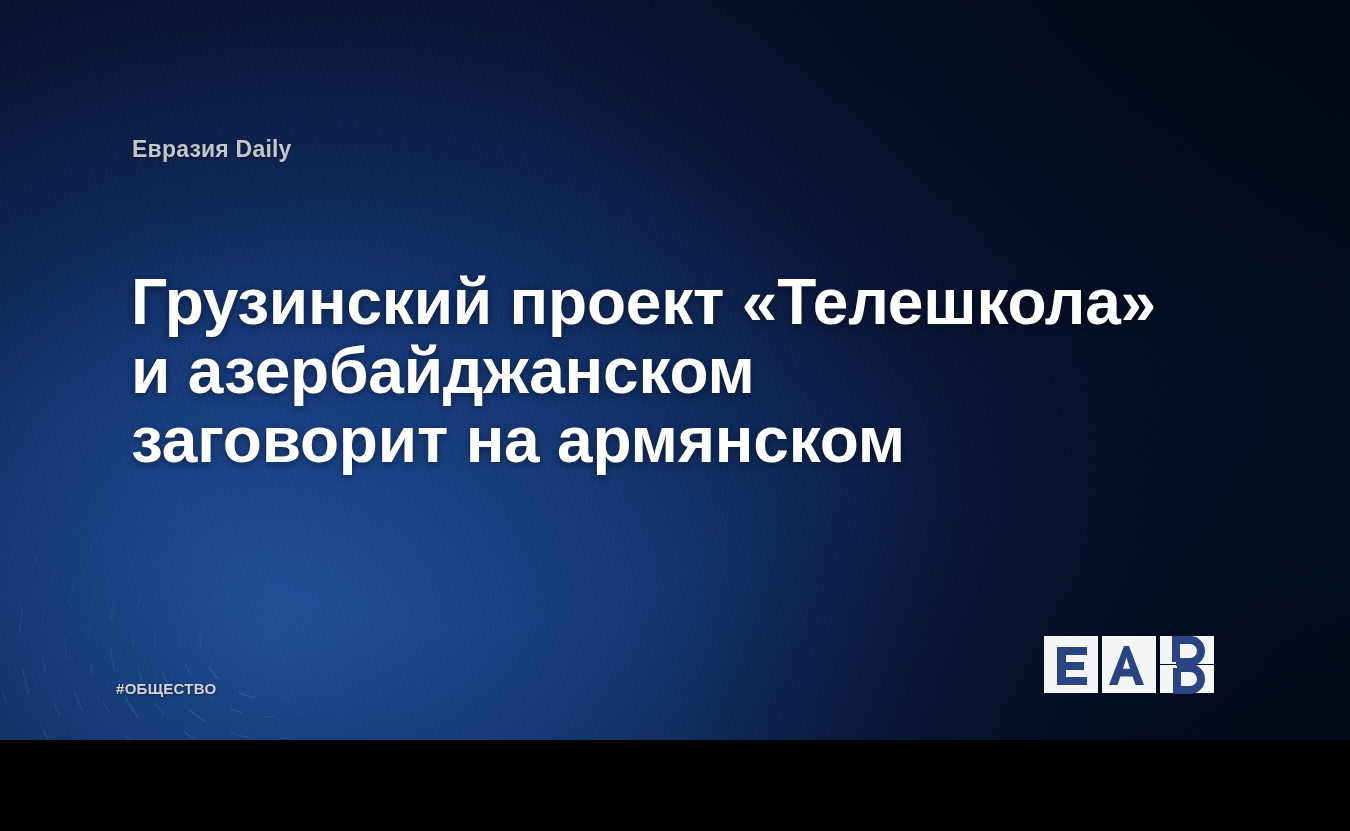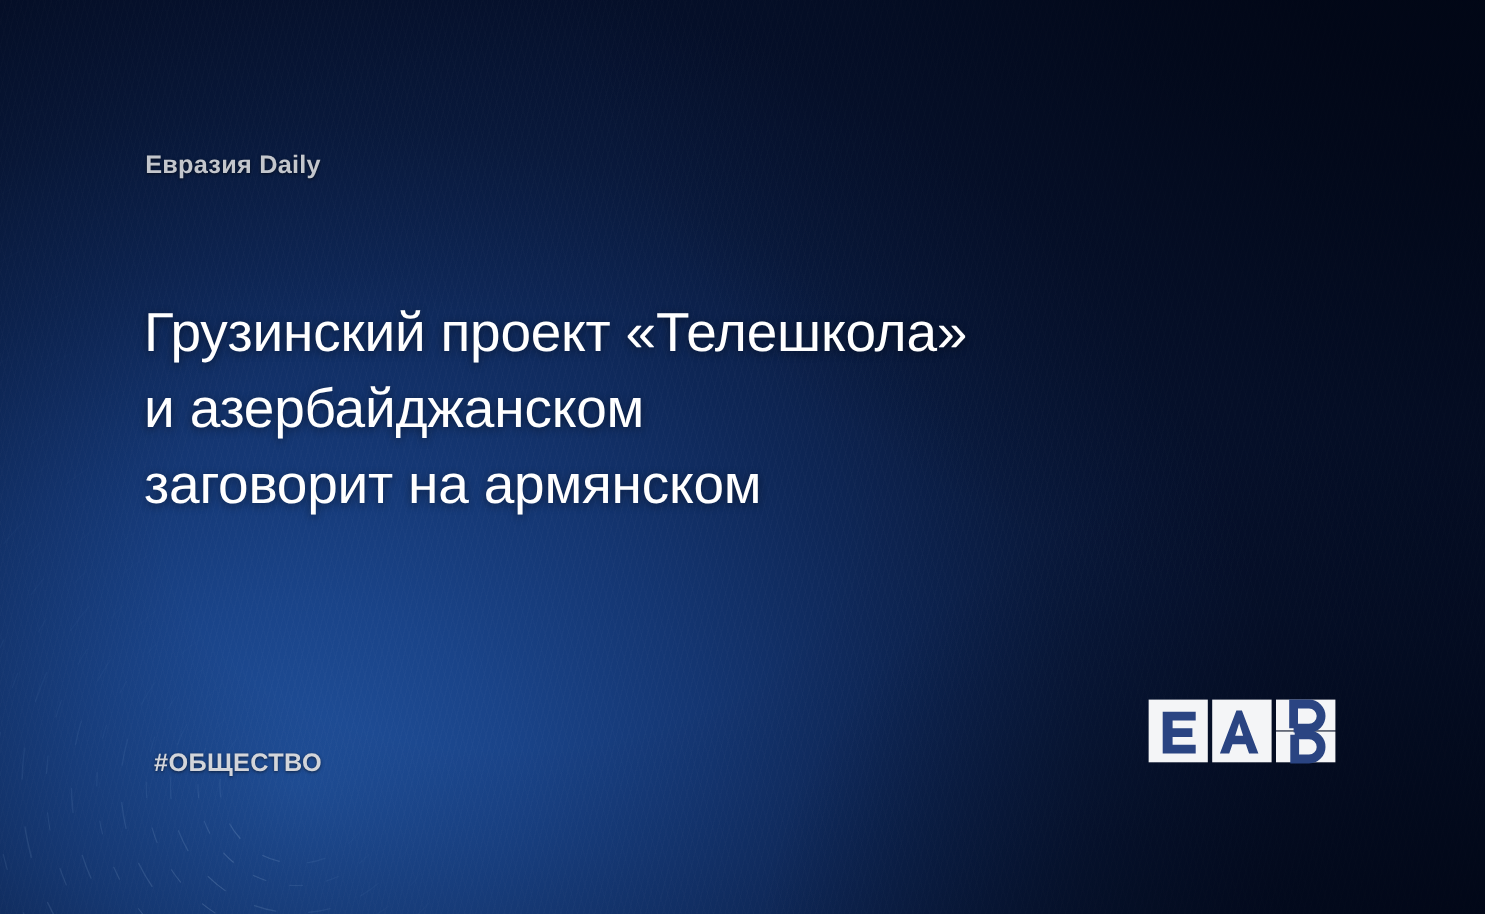--- a/index.html
+++ b/index.html
@@ -8,21 +8,21 @@
     padding: 0;
     background: #000;
   }
   body {
     font-family: "Liberation Sans", "DejaVu Sans", sans-serif;
   }
 
   .card {
     position: relative;
     width: 1350px;
-    height: 831px;
+    height: 740px;
     overflow: hidden;
     background: #0b1f4d;
     -webkit-font-smoothing: antialiased;
   }
 
   
   .bg-base {
     position: absolute;
     inset: 0;
     background:
@@ -76,34 +76,34 @@
     text-shadow: 0 1px 3px rgba(0,0,0,.55);
     white-space: nowrap;
   }
 
   .headline {
     position: absolute;
     left: 131px;
     top: 268px;
     width: 940px;
     margin: 0;
-    font-size: 50px;
+    font-size: 64px;
     line-height: 69px;
-    font-weight: normal;
+    font-weight: bold;
     color: #ffffff;
     letter-spacing: -0.2px;
     text-shadow: 0 2px 9px rgba(0,0,0,.45);
   }
   .headline .hl-line { display: block; white-space: nowrap; }
 
   .tag {
     position: absolute;
-    left: 140px;
+    left: 116px;
     top: 680px;
-    font-size: 23px;
+    font-size: 15px;
     font-weight: bold;
     letter-spacing: .3px;
     color: #d3d5da;
     text-shadow: 0 1px 3px rgba(0,0,0,.55);
     white-space: nowrap;
   }
 
   
   .logo {
     position: absolute;

